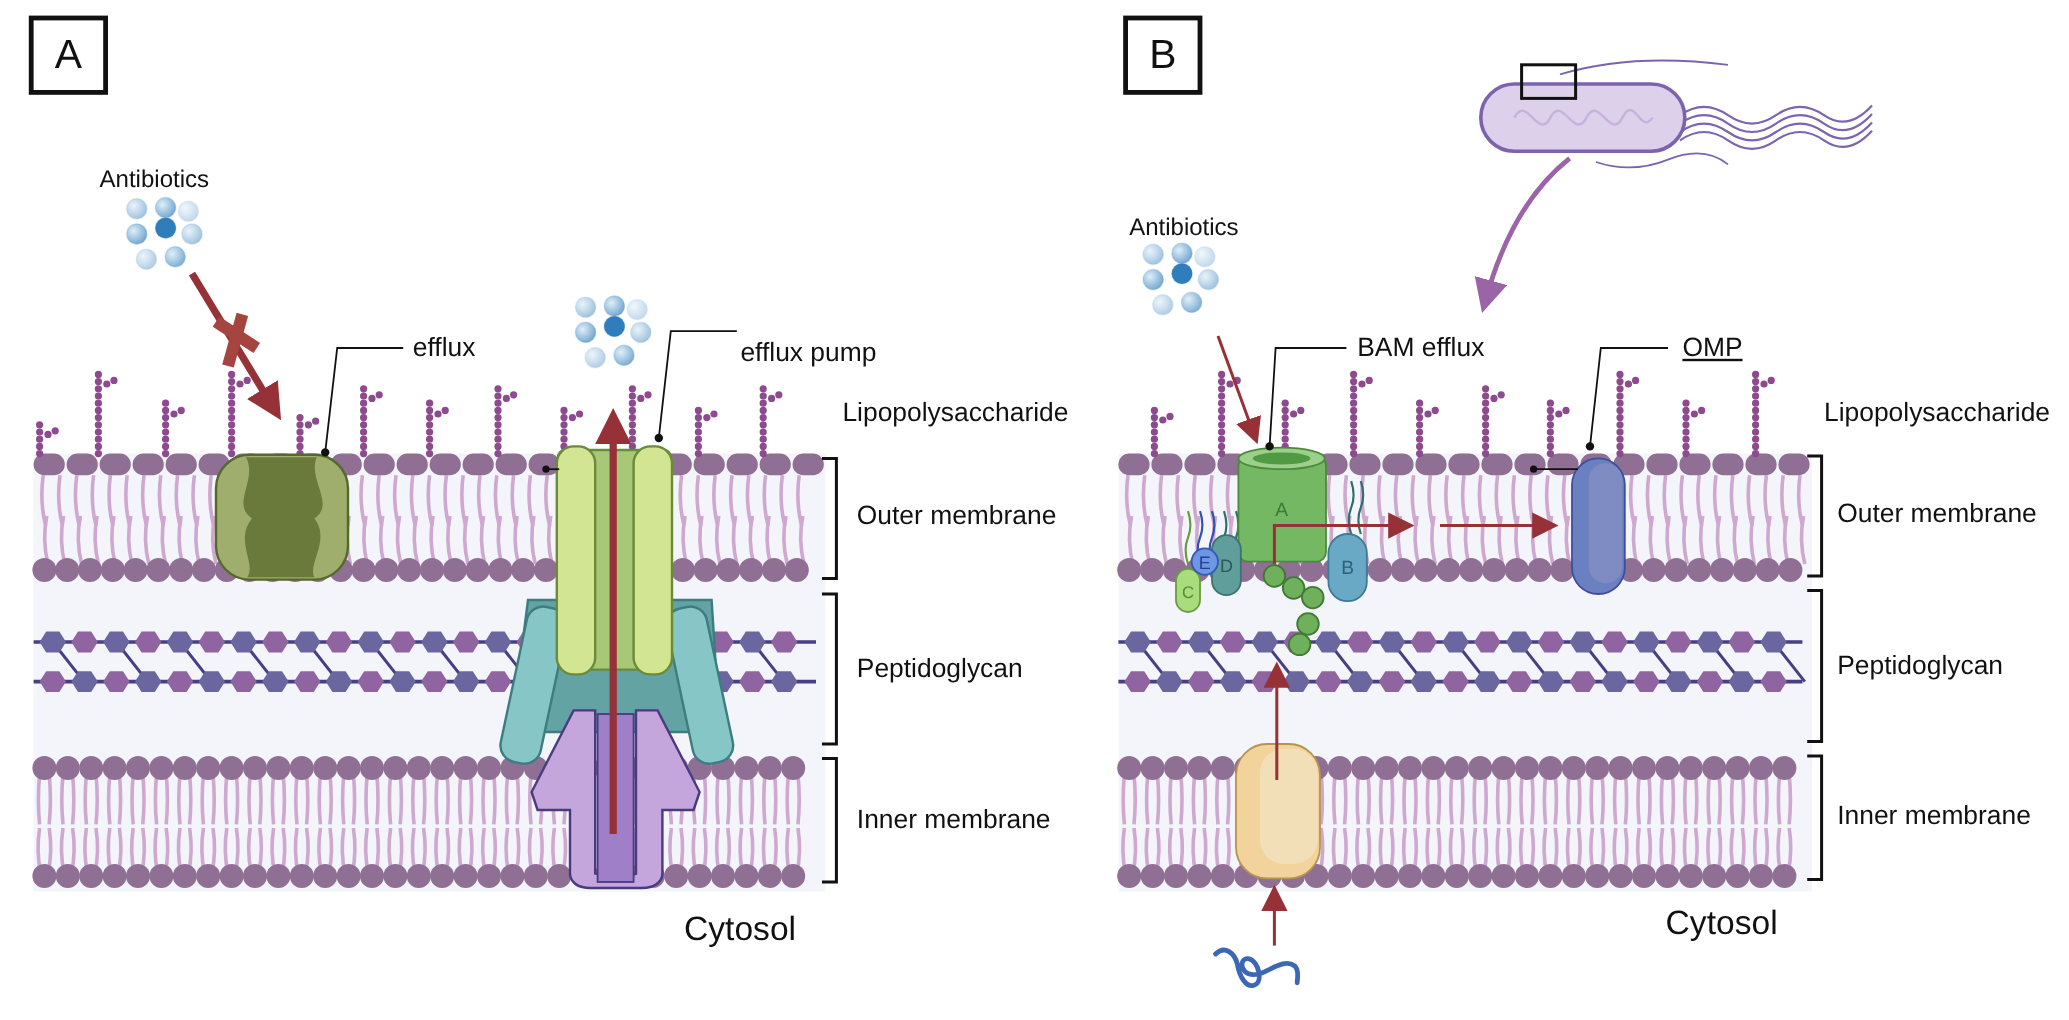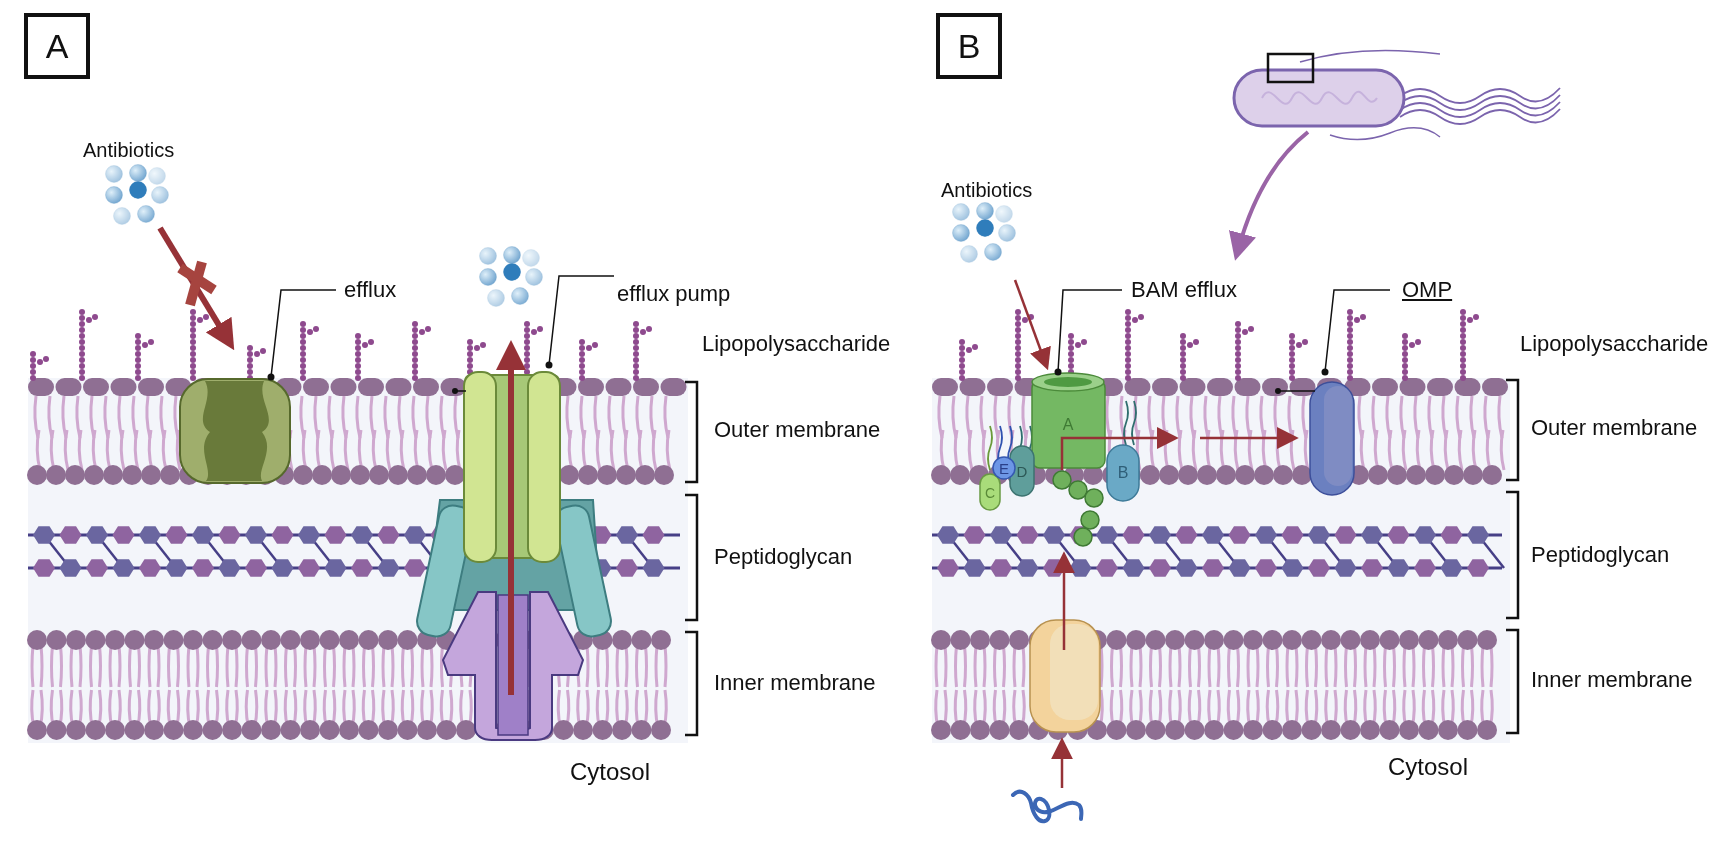--- a/index.html
+++ b/index.html
@@ -2,21 +2,21 @@
 <html><head>
 <meta charset="utf-8">
 <style>
   html, body { margin: 0; padding: 0; background: #ffffff; }
   body { width: 1724px; height: 850px; overflow: hidden; position: relative; font-family: "Liberation Sans", sans-serif; }
   #stage { position: absolute; left: 0; top: 0; width: 1724px; height: 850px; }
   .lbl { position: absolute; color: #111; white-space: nowrap; font-family: "Liberation Sans", sans-serif; }
   .panel-box { position: absolute; width: 66px; height: 66px; border: 4px solid #111; box-sizing: border-box; display: flex; align-items: center; justify-content: center; font-size: 34px; color: #111; background: #fff; }
   .f20 { font-size: 20px; margin-top: 26px; }
   .f22 { font-size: 22px; }
-  .f24 { font-size: 24px; }
+  .f24 { font-size: 28px; }
   svg text { font-family: "Liberation Sans", sans-serif; }
 </style>
 </head>
 <body>
 
 <div id="stage">
   <svg id="svg" width="1724" height="850" viewBox="0 0 1724 850">
       <defs>
         <marker id="arRed" viewBox="0 0 10 10" refX="6" refY="5" markerWidth="22" markerHeight="22" orient="auto-start-reverse" markerUnits="userSpaceOnUse">
           <path d="M0,0 L10,5 L0,10 z" fill="#963237"></path>

